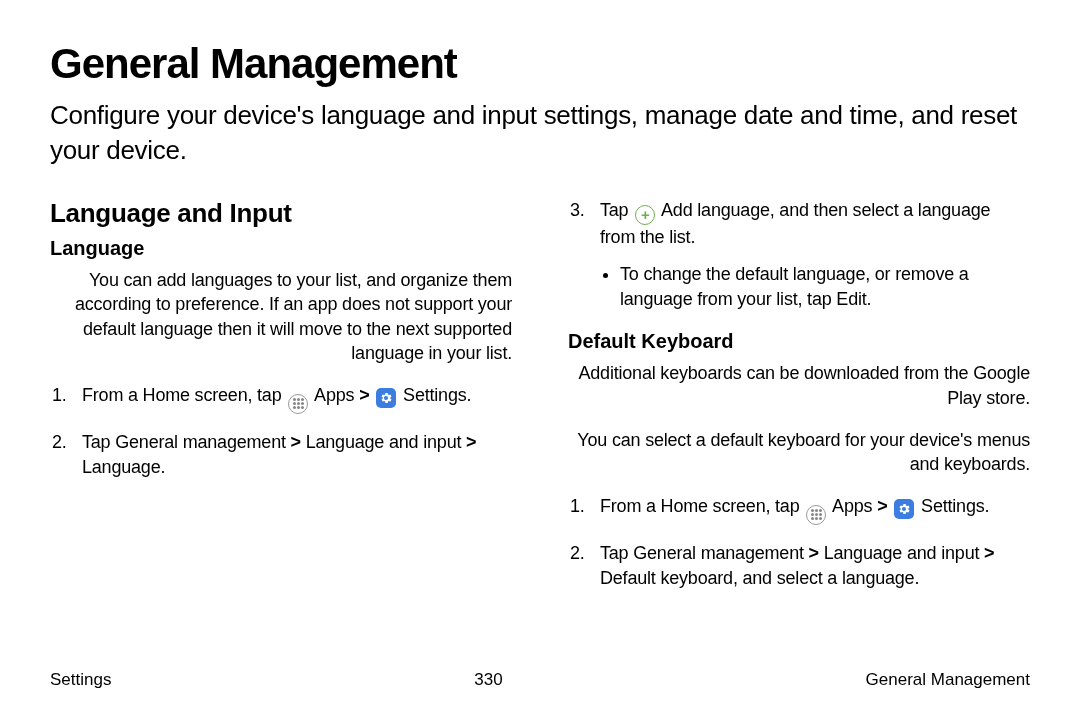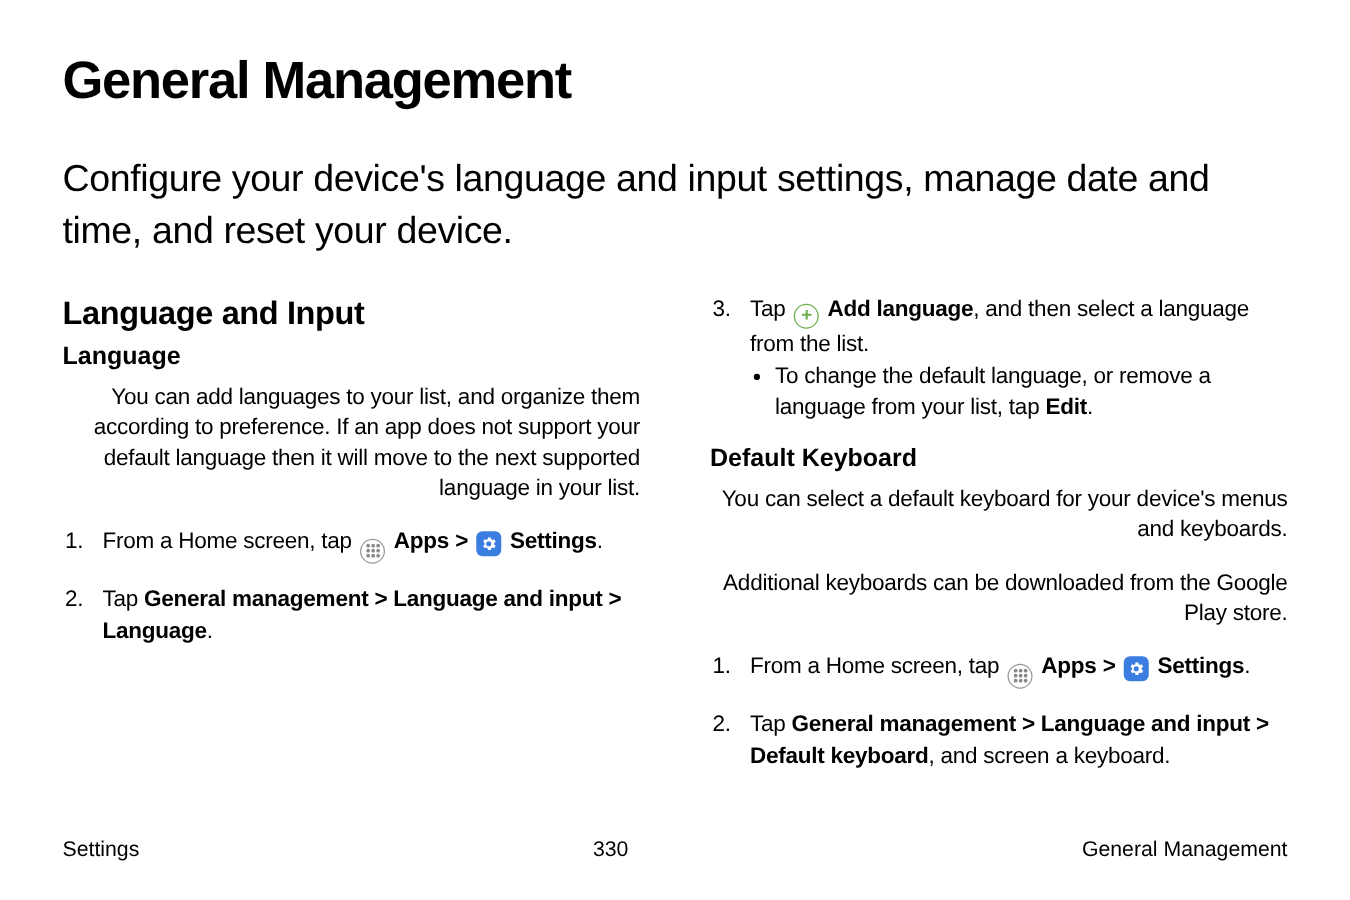--- a/index.html
+++ b/index.html
@@ -13,25 +13,24 @@
     flex-direction: column;
     position: relative;
   }
   .page-title {
     font-size: 42px;
     font-weight: 700;
     letter-spacing: -1px;
     margin-bottom: 10px;
   }
   .page-subtitle {
-    font-size: 30px;
+    font-size: 26px;
     line-height: 1.35;
     margin-bottom: 30px;
     letter-spacing: -0.3px;
-    margin-top: 26px;
   }
   .columns {
     display: flex;
     gap: 56px;
     flex: 1;
   }
   .col {
     flex: 1;
     min-width: 0;
   }
@@ -72,20 +71,21 @@
     letter-spacing: -0.2px;
   }
   ol.steps > li::before {
     content: counter(step) ".";
     position: absolute;
     left: 2px;
     top: 0;
   }
   ul.sub {
     list-style: disc;
+    margin-top: 12px;
     margin-left: 20px;
   }
   ul.sub > li {
     margin-bottom: 6px;
   }
   .inline-icon {
     display: inline-flex;
     vertical-align: -4px;
     margin: 0 2px;
   }
@@ -111,21 +111,21 @@
   }
   .gear-icon svg { width:14px; height:14px; fill:#fff; }
   .plus-icon {
     width: 20px; height: 20px;
     border: 1.5px solid #6fae4f;
     border-radius: 50%;
     display:inline-flex; align-items:center; justify-content:center;
     color:#6fae4f; font-weight:700; font-size:15px; line-height:1;
     background:#fff;
   }
-  .bold { font-weight:700; }
+  .bold { font-weight:400; }
   .chev { font-weight:700; }
   .footer {
     display:flex;
     justify-content:space-between;
     font-size:17px;
     margin-top: auto;
     padding-top: 20px;
   }
 </style>
 </head>
@@ -174,22 +174,22 @@
         <span class="bold">Add language</span><span>, and then select a language from the list.</span>
         <ul class="sub">
           <li>
             <span>To change the default language, or remove a language from your list, tap </span><span class="bold">Edit</span><span>.</span>
           </li>
         </ul>
       </li>
     </ol>
 
     <h3 class="sub-heading" style="margin-top:18px;">Default Keyboard</h3>
+    <p class="paragraph">Additional keyboards can be downloaded from the Google Play store.</p>
     <p class="paragraph">You can select a default keyboard for your device's menus and keyboards.</p>
-    <p class="paragraph">Additional keyboards can be downloaded from the Google Play store.</p>
 
     <ol class="steps">
       <li>
         <span>From a Home screen, tap </span>
         <span class="inline-icon apps-icon">
             <span></span>
           </span>
         <span class="bold">Apps</span>
         <span class="bold chev">&gt;</span>
         <span class="inline-icon gear-icon">
@@ -197,21 +197,21 @@
               <path d="M19.4 13l.03-.98-.03-.98 2.1-1.64-2-3.46-2.5 1a7.6 7.6 0 0 0-1.7-.98l-.38-2.66h-4l-.38 2.66c-.6.25-1.18.58-1.7.98l-2.5-1-2 3.46 2.1 1.64-.3.98.3.98-2.1 1.64 2 3.46 2.5-1c.52.4 1.1.73 1.7.98l.38 2.66h4l.38-2.66c.6-.25 1.18-.58 1.7-.98l2.5 1 2-3.46-2.1-1.64zM12 15.5A3.5 3.5 0 1 1 12 8.5a3.5 3.5 0 0 1 0 7z"></path>
             </svg>
         </span>
         <span class="bold">Settings</span><span>.</span>
       </li>
       <li>
         <span>Tap </span><span class="bold">General management</span>
         <span class="bold chev">&gt;</span>
         <span class="bold">Language and input</span>
         <span class="bold chev">&gt;</span>
-        <span class="bold">Default keyboard</span><span>, and screen a keyboard.</span>
+        <span class="bold">Default keyboard</span><span>, and select a language.</span>
       </li>
     </ol>
   </div>
 
 </div>
 
 <div class="footer">
   <span>Settings</span>
   <span>330</span>
   <span>General Management</span>

